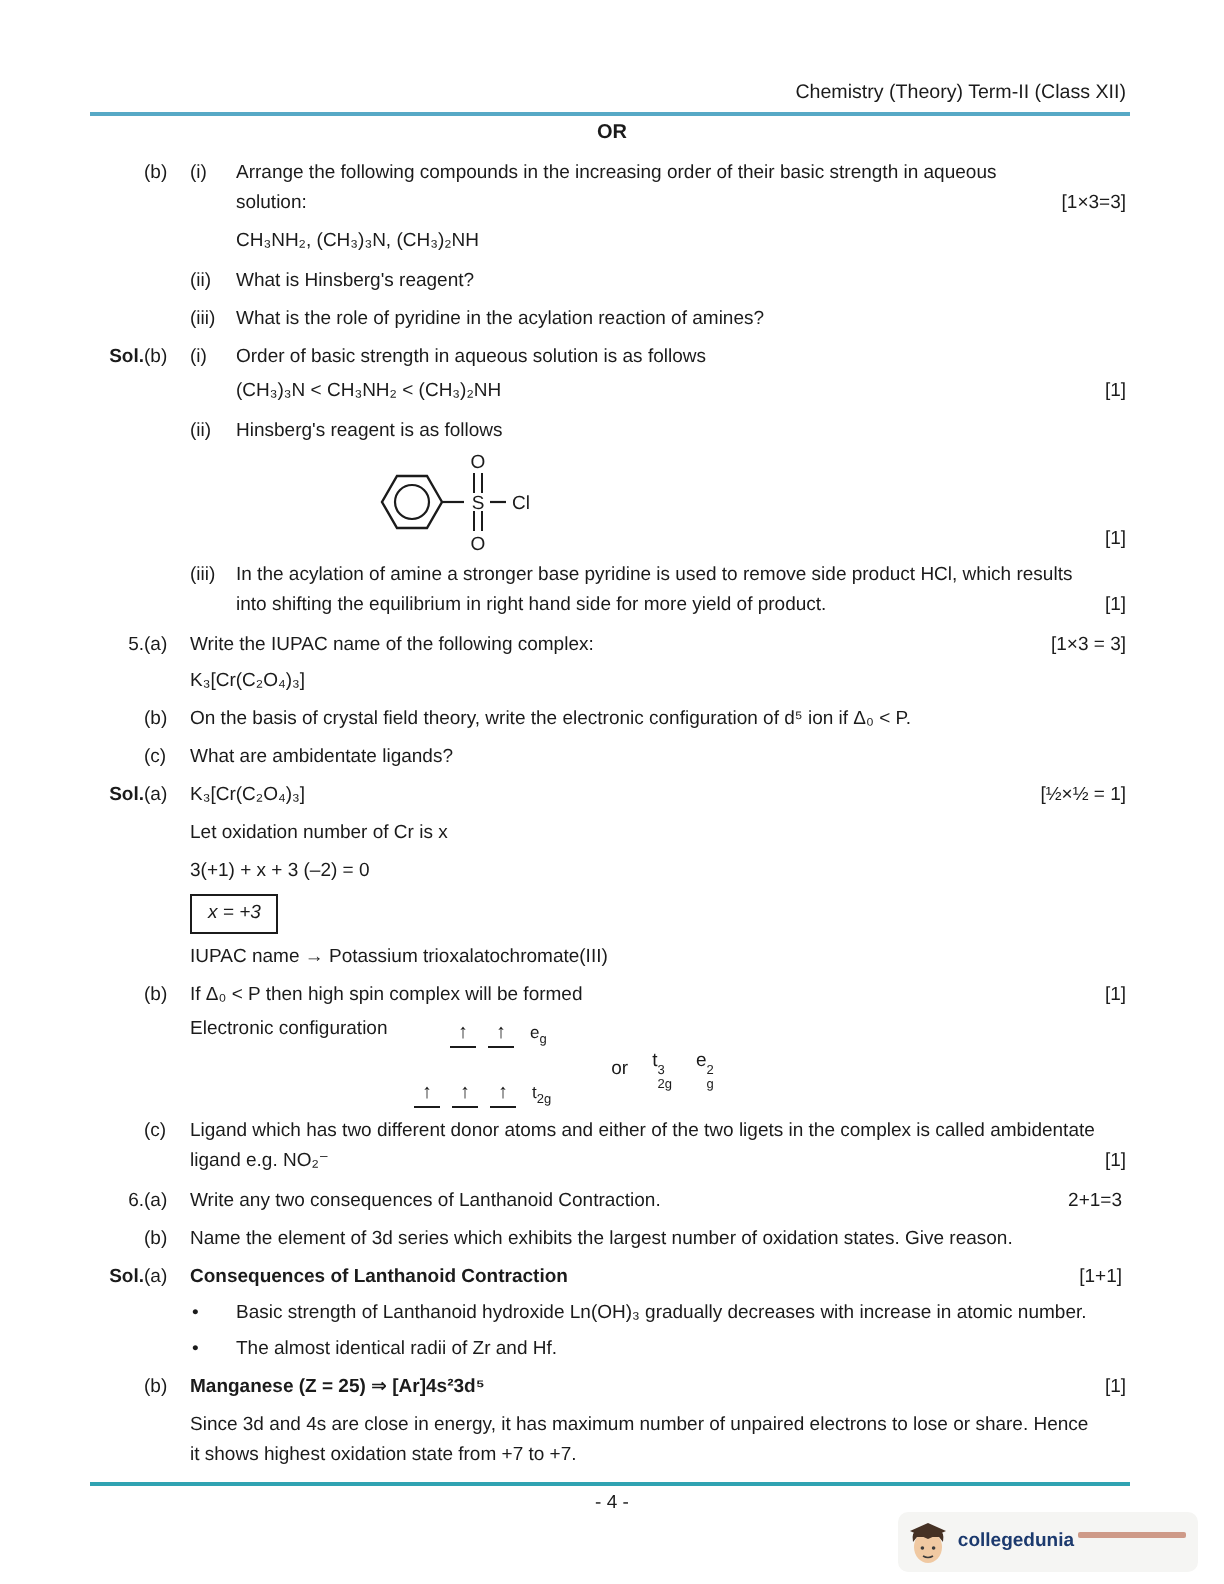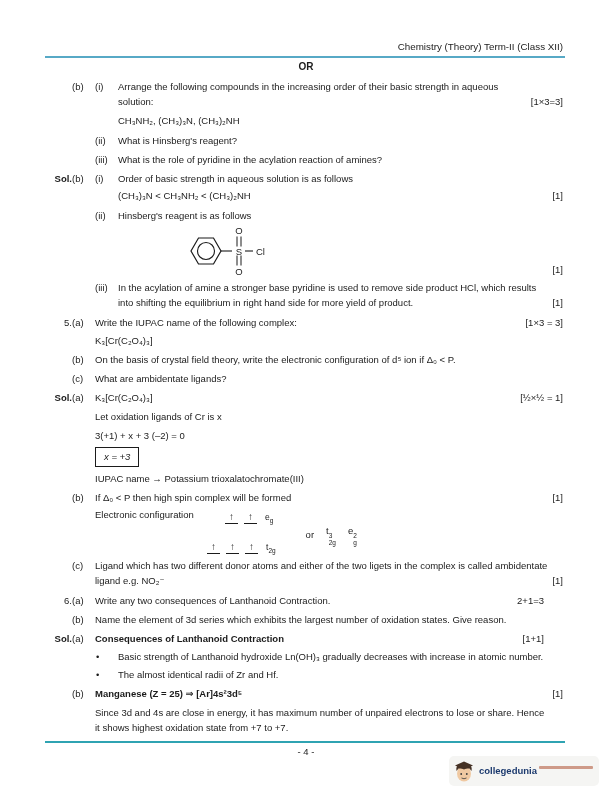--- a/index.html
+++ b/index.html
@@ -24,21 +24,21 @@
   .row{position:relative;display:flex;align-items:flex-start;line-height:15px;margin-bottom:4px;}
   .cn{flex:0 0 27px;text-align:right;}
   .cn.sol{font-weight:bold;}
   .cp{flex:0 0 23px;}
   .cs{flex:0 0 23px;}
   .cb{flex:0 0 23px;padding-left:1px;}
   .ct{flex:1 1 auto;min-width:0;}
   .nw{white-space:nowrap;display:block;}
   .mk{position:absolute;right:0;top:0;line-height:15px;}
   .mkb{top:auto;bottom:0;}
-  .mk-in{right:19px;}
+  .mk-in{right:2px;}
   .mb2{margin-bottom:2px;} .mb3{margin-bottom:3px;} .mb5{margin-bottom:5px;}
   .bold{font-weight:bold;}
   .resultbox{display:inline-block;border:1px solid #1b1b1b;padding:1px 8px 2px 8px;font-style:italic;}
   .struct-wrap{margin-left:62px;}
   
   .config-wrap{display:flex;align-items:flex-start;}
   .config-label{flex:0 0 112px;}
   .orb-col{display:flex;flex-direction:column;}
   .orb-row{display:flex;align-items:flex-end;height:17px;margin-bottom:13px;}
   .orb-row.eg{margin-left:18px;}
@@ -185,21 +185,21 @@
     <div class="row">
       <span class="cn sol">Sol.</span>
       <span class="cp">(a)</span>
       <span class="ct">K₃[Cr(C₂O₄)₃]</span>
       <span class="mk">[½×½ = 1]</span>
     </div>
 
     <div class="row">
       <span class="cn"></span>
         <span class="cp"></span>
-      <span class="ct">Let oxidation ligands of Cr is x</span>
+      <span class="ct">Let oxidation number of Cr is x</span>
     </div>
 
     <div class="row">
       <span class="cn"></span>
         <span class="cp"></span>
       <span class="ct">3(+1) + x + 3 (–2) = 0</span>
     </div>
 
     <div class="row mb5" style="height:19px;">
       <span class="cn"></span>

